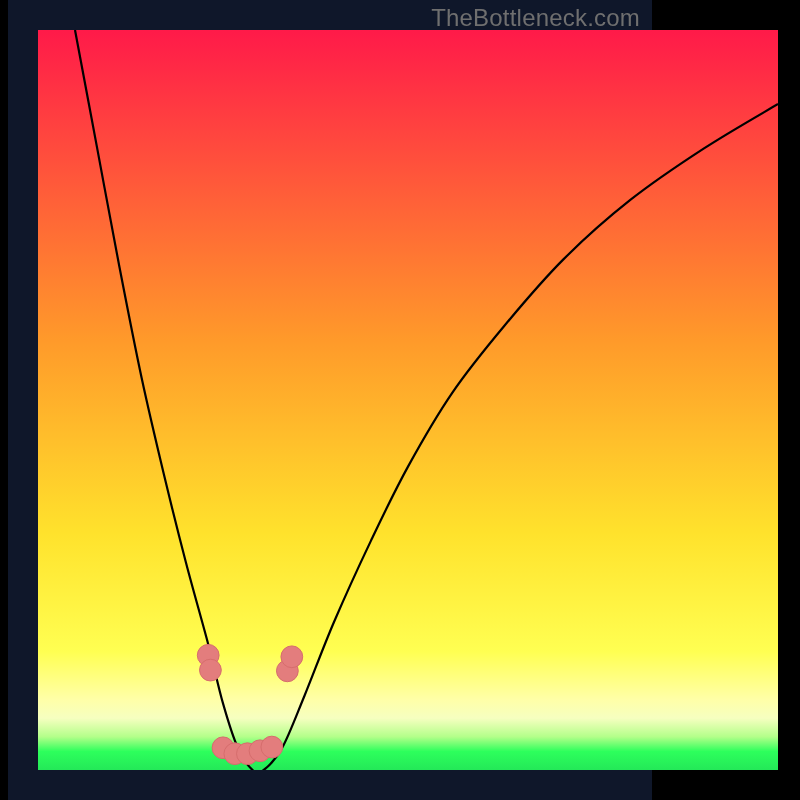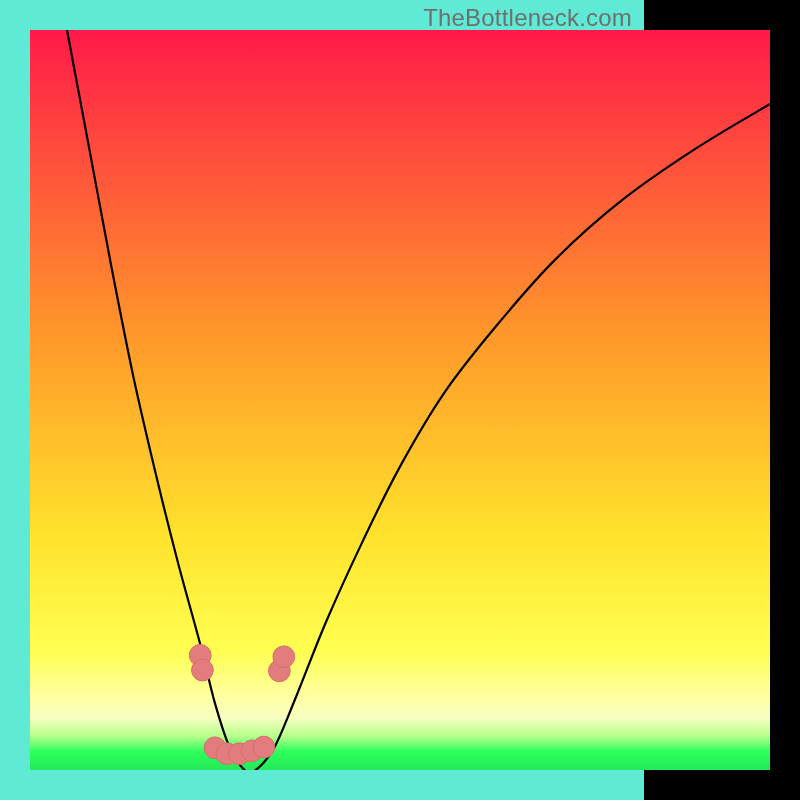--- a/index.html
+++ b/index.html
@@ -6,25 +6,25 @@
     margin: 0;
     padding: 0;
     width: 800px;
     height: 800px;
     background: #000;
     overflow: hidden;
     font-family: Arial, Helvetica, sans-serif;
   }
   .frame {
     position: absolute;
-    left: 0;
+    left: 8px;
     top: 0;
     width: 644px;
     height: 800px;
-    background: #5eead4;
+    background: #0f172a;
   }
   .plot-area {
     position: absolute;
     left: 30px;
     top: 30px;
     width: 740px;
     height: 740px;
   }
   .gradient {
     width: 100%;

